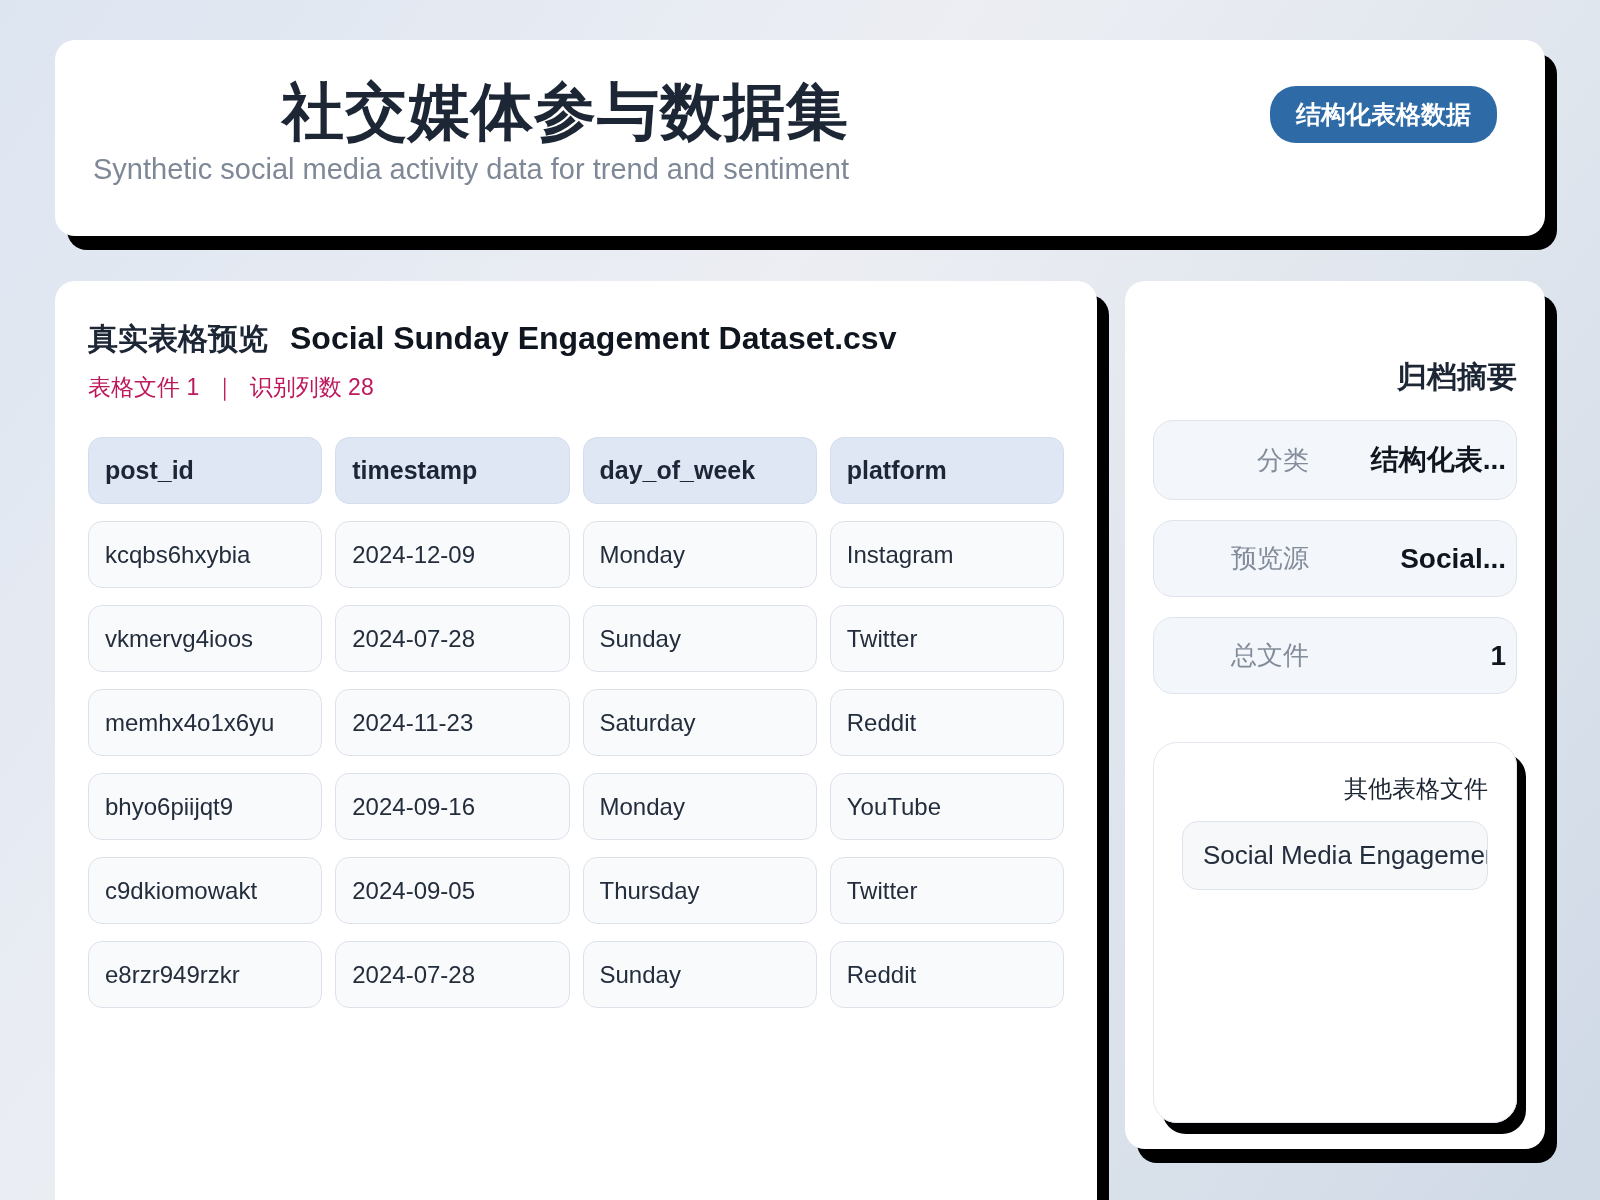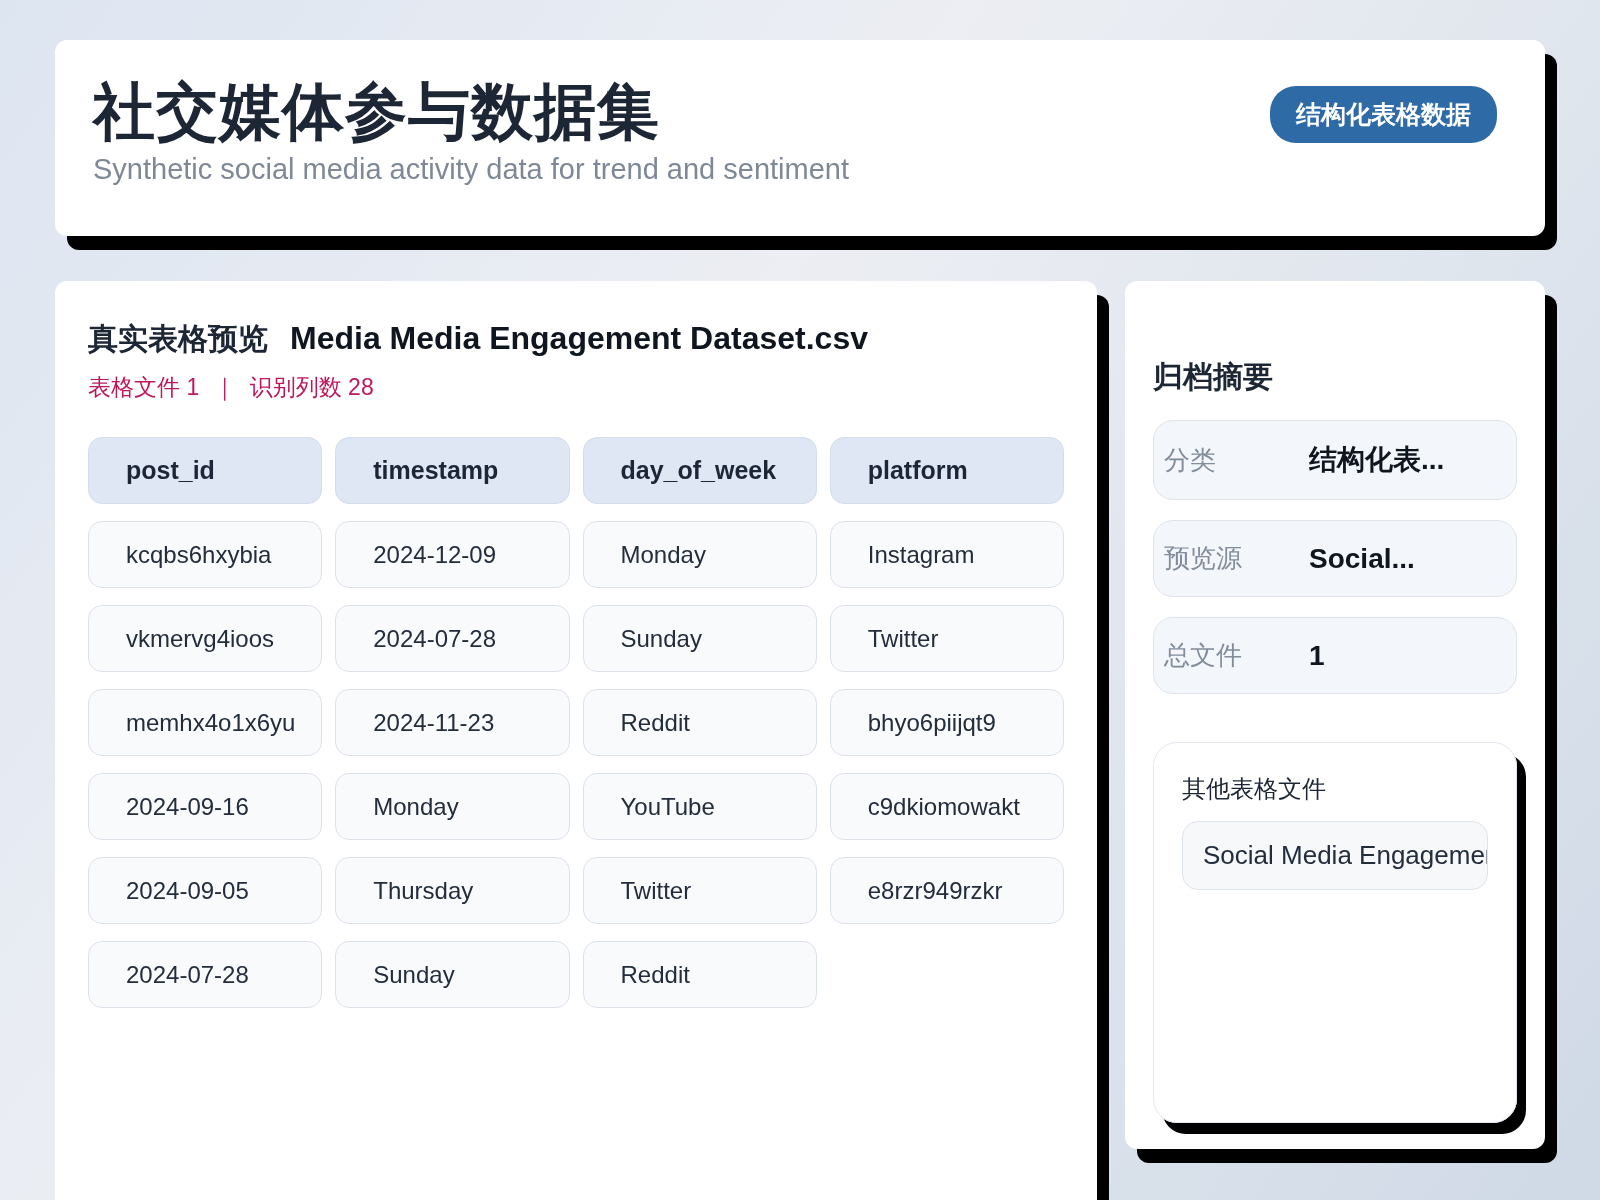--- a/index.html
+++ b/index.html
@@ -9,22 +9,23 @@
     background: linear-gradient(125deg, #dde5f1 0%, #eceef3 40%, #e3e8ef 60%, #cfd9e6 100%);
     color: #1e2733;
   }
   .page {
     width: 1600px; height: 1200px;
     padding: 40px 55px;
     border-radius: 48px;
   }
   .card {
     background: #ffffff;
-    border-radius: 12px;
+    border-radius: 20px;
     box-shadow: 12px 14px 0 #000000;
+    text-align: right;
   }
 
   
   .header-card {
     height: 196px;
     padding: 36px 48px 0 38px;
     display: flex;
     justify-content: space-between;
     align-items: flex-start;
   }
@@ -93,21 +94,21 @@
     margin-top: 34px;
     display: grid;
     grid-template-columns: repeat(4, 1fr);
     column-gap: 13px;
     row-gap: 17px;
   }
   .cell {
     height: 67px;
     display: flex;
     align-items: center;
-    padding: 0 37px;
+    padding: 0 16px;
     border-radius: 14px;
     font-size: 24px;
     background: #f9fafc;
     border: 1px solid #dde2ea;
     color: #232d3c;
     white-space: nowrap;
     overflow: hidden;
   }
   .cell.head {
     background: #dfe7f4;
@@ -192,21 +193,21 @@
       <p class="header-subtitle">Synthetic social media activity data for trend and sentiment</p>
     </div>
     <span class="badge" style="background: rgb(46, 107, 166);">结构化表格数据</span>
   </div>
 
   <div class="content-row">
 
     <div class="card main-card">
       <div class="preview-title-row">
         <span class="preview-title-zh">真实表格预览</span>
-        <span class="preview-filename">Media Media Engagement Dataset.csv</span>
+        <span class="preview-filename">Social Sunday Engagement Dataset.csv</span>
       </div>
       <div class="preview-meta">
         <span>表格文件 1</span>
         <span>｜</span>
         <span>识别列数 28</span>
       </div>
       <div class="table-grid">
           <div class="cell head">post_id</div>
           <div class="cell head">timestamp</div>
           <div class="cell head">day_of_week</div>
@@ -214,20 +215,21 @@
           <div class="cell">kcqbs6hxybia</div>
           <div class="cell">2024-12-09</div>
           <div class="cell">Monday</div>
           <div class="cell">Instagram</div>
           <div class="cell">vkmervg4ioos</div>
           <div class="cell">2024-07-28</div>
           <div class="cell">Sunday</div>
           <div class="cell">Twitter</div>
           <div class="cell">memhx4o1x6yu</div>
           <div class="cell">2024-11-23</div>
+          <div class="cell">Saturday</div>
           <div class="cell">Reddit</div>
           <div class="cell">bhyo6piijqt9</div>
           <div class="cell">2024-09-16</div>
           <div class="cell">Monday</div>
           <div class="cell">YouTube</div>
           <div class="cell">c9dkiomowakt</div>
           <div class="cell">2024-09-05</div>
           <div class="cell">Thursday</div>
           <div class="cell">Twitter</div>
           <div class="cell">e8rzr949rzkr</div>

